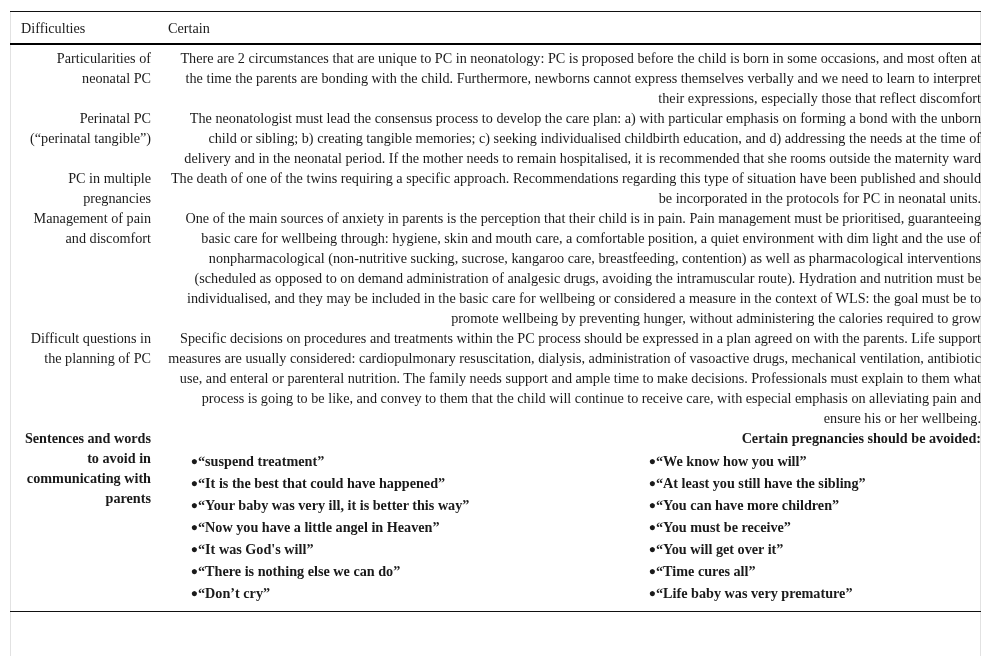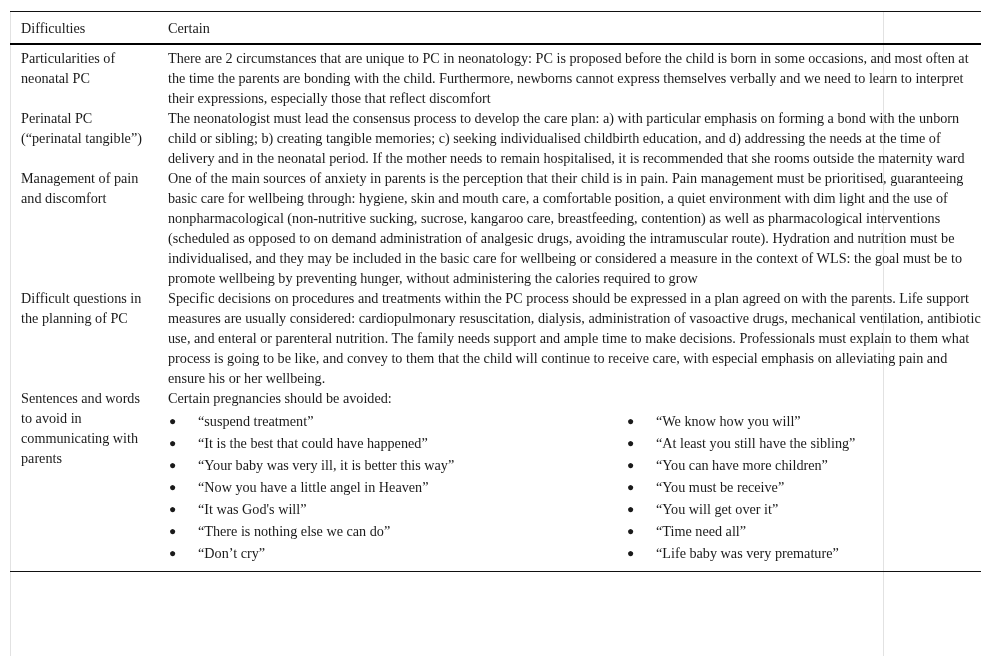--- a/index.html
+++ b/index.html
@@ -14,21 +14,21 @@
     overflow: hidden;
     font-family: "Liberation Serif", "DejaVu Serif", serif;
     color: #1a1a1a;
     font-size: 14.2px;
     line-height: 20px;
   }
   .table-wrap {
     position: absolute;
     left: 10px;
     top: 11px;
-    width: 874px;
+    width: 971px;
     height: 645px;
     border-left: 1px solid #e2e2e2;
     border-right: 1px solid #e2e2e2;
     box-sizing: border-box;
   }
   table {
     width: 971px;
     border-collapse: collapse;
     table-layout: fixed;
     margin-left: -1px;
@@ -44,22 +44,22 @@
     border-top: 1.5px solid #111;
     border-bottom: 2.5px solid #000;
   }
   tbody td {
     vertical-align: top;
     padding: 0 0 0 11px;
   }
   tbody tr td:first-child { padding-right: 6px; }
   tbody tr td:last-child { }
   tbody tr.row-pc td { padding-top: 3px; }
-  tbody tr td { padding-bottom: 0px; }
-  tbody tr.last td { border-bottom: 1.5px solid #111; padding-bottom: 7px; }
+  tbody tr td { padding-bottom: 0px; text-align: right; }
+  tbody tr.last td { border-bottom: 1.5px solid #111; padding-bottom: 7px; font-weight: bold; }
 
   .bullets {
     display: grid;
     grid-template-columns: 458px 1fr;
     column-gap: 0;
     margin-top: 2px;
   }
   .bullet-col { display: flex; flex-direction: column; }
   .bullet {
     display: flex;
@@ -91,20 +91,24 @@
       </tr>
     </thead>
     <tbody>
       <tr class="row-pc">
         <td style="padding-top:3px">Particularities of neonatal PC</td>
         <td style="padding-top:3px">There are 2 circumstances that are unique to PC in neonatology: PC is proposed before the child is born in some occasions, and most often at the time the parents are bonding with the child. Furthermore, newborns cannot express themselves verbally and we need to learn to interpret their expressions, especially those that reflect discomfort</td>
       </tr>
       <tr>
         <td>Perinatal PC (“perinatal tangible”)</td>
         <td>The neonatologist must lead the consensus process to develop the care plan: a) with particular emphasis on forming a bond with the unborn child or sibling; b) creating tangible memories; c) seeking individualised childbirth education, and d) addressing the needs at the time of delivery and in the neonatal period. If the mother needs to remain hospitalised, it is recommended that she rooms outside the maternity ward</td>
+      </tr>
+      <tr>
+        <td>PC in multiple pregnancies</td>
+        <td>The death of one of the twins requiring a specific approach. Recommendations regarding this type of situation have been published and should be incorporated in the protocols for PC in neonatal units.</td>
       </tr>
       <tr>
         <td>Management of pain and discomfort</td>
         <td>One of the main sources of anxiety in parents is the perception that their child is in pain. Pain management must be prioritised, guaranteeing basic care for wellbeing through: hygiene, skin and mouth care, a comfortable position, a quiet environment with dim light and the use of nonpharmacological (non-nutritive sucking, sucrose, kangaroo care, breastfeeding, contention) as well as pharmacological interventions (scheduled as opposed to on demand administration of analgesic drugs, avoiding the intramuscular route). Hydration and nutrition must be individualised, and they may be included in the basic care for wellbeing or considered a measure in the context of WLS: the goal must be to promote wellbeing by preventing hunger, without administering the calories required to grow</td>
       </tr>
       <tr>
         <td>Difficult questions in the planning of PC</td>
         <td>Specific decisions on procedures and treatments within the PC process should be expressed in a plan agreed on with the parents. Life support measures are usually considered: cardiopulmonary resuscitation, dialysis, administration of vasoactive drugs, mechanical ventilation, antibiotic use, and enteral or parenteral nutrition. The family needs support and ample time to make decisions. Professionals must explain to them what process is going to be like, and convey to them that the child will continue to receive care, with especial emphasis on alleviating pain and ensure his or her wellbeing.</td>
       </tr>
       <tr class="last">
@@ -158,21 +162,21 @@
               <div class="bullet">
                   <span class="dot">●</span>
                   <span class="txt">“You must be receive”</span>
                 </div>
               <div class="bullet">
                   <span class="dot">●</span>
                   <span class="txt">“You will get over it”</span>
                 </div>
               <div class="bullet">
                   <span class="dot">●</span>
-                  <span class="txt">“Time need all”</span>
+                  <span class="txt">“Time cures all”</span>
                 </div>
               <div class="bullet">
                   <span class="dot">●</span>
                   <span class="txt">“Life baby was very premature”</span>
                 </div>
             </div>
           </div>
         </td>
       </tr>
     </tbody>

